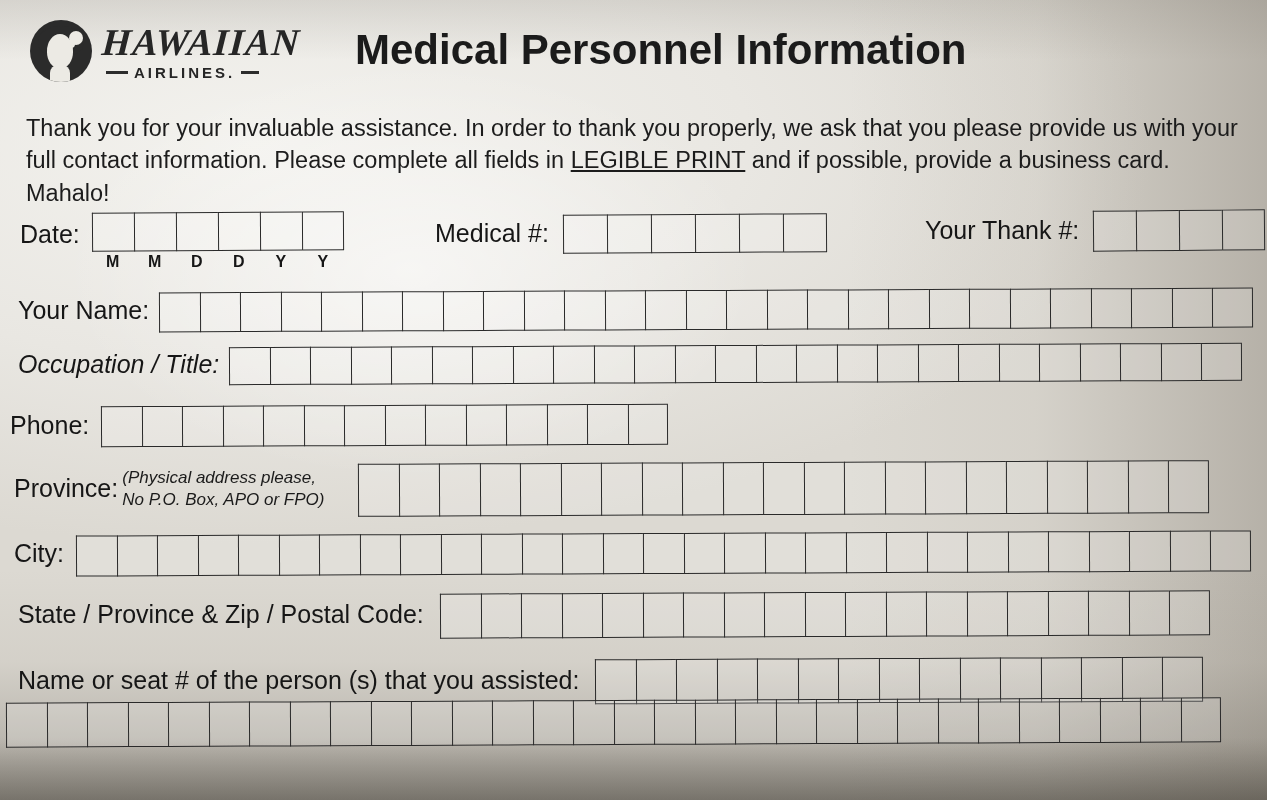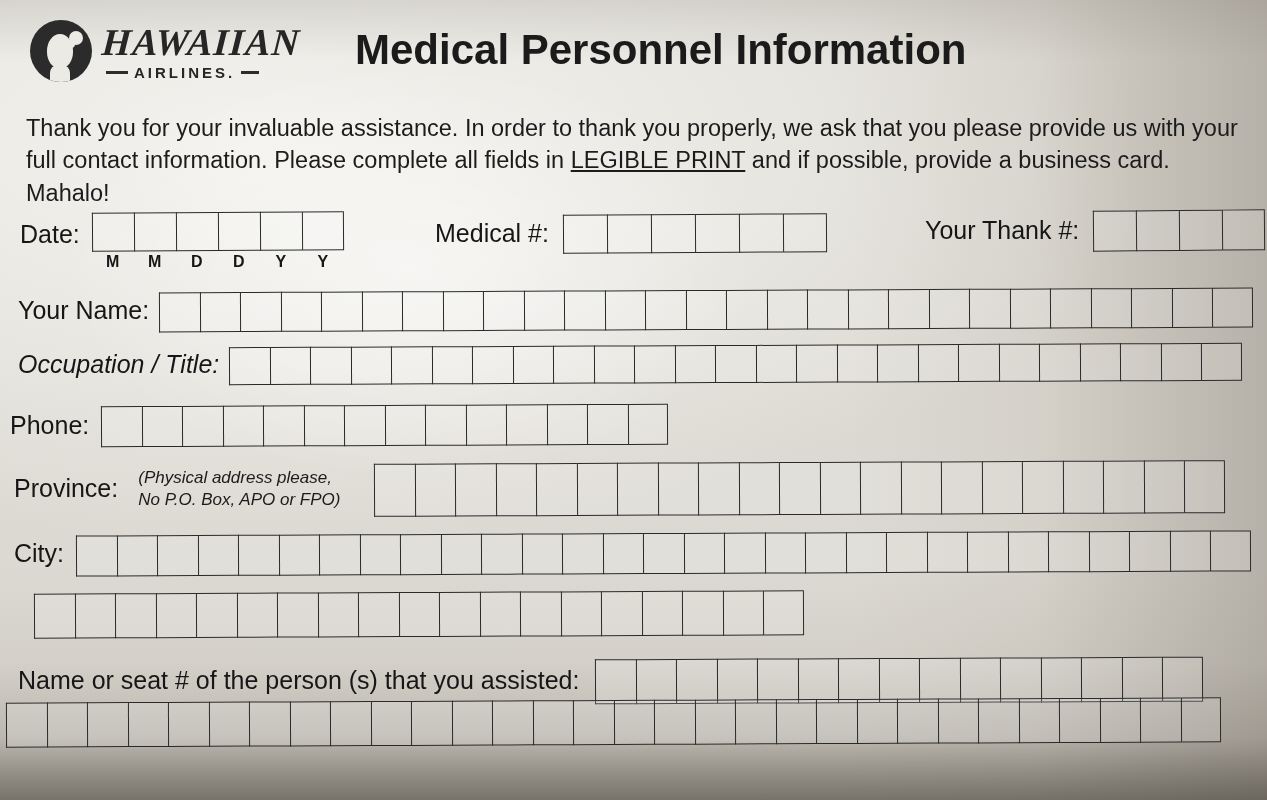--- a/index.html
+++ b/index.html
@@ -387,21 +387,21 @@
           <div class="cell" style="width: 40.5px; height: 41px;"></div>
           <div class="cell" style="width: 40.5px; height: 41px;"></div>
           <div class="cell" style="width: 40.5px; height: 41px;"></div>
           <div class="cell" style="width: 40.5px; height: 41px;"></div>
           <div class="cell" style="width: 40.5px; height: 41px;"></div>
         </div>
     </div>
 
     <div class="row" id="row-addr">
       <div class="label">Province:</div>
-      <div class="note" style="margin-left:20px; width:236px">
+      <div class="note" style="margin-left:4px; width:236px">
         <div>(Physical address please,</div>
         <div>No P.O. Box, APO or FPO)</div>
       </div>
       <div class="boxes skew-c" id="addr-boxes">
           <div class="cell" style="width: 40.5px; height: 53px;"></div>
           <div class="cell" style="width: 40.5px; height: 53px;"></div>
           <div class="cell" style="width: 40.5px; height: 53px;"></div>
           <div class="cell" style="width: 40.5px; height: 53px;"></div>
           <div class="cell" style="width: 40.5px; height: 53px;"></div>
           <div class="cell" style="width: 40.5px; height: 53px;"></div>
@@ -452,20 +452,21 @@
           <div class="cell" style="width: 40.5px; height: 41px;"></div>
           <div class="cell" style="width: 40.5px; height: 41px;"></div>
           <div class="cell" style="width: 40.5px; height: 41px;"></div>
           <div class="cell" style="width: 40.5px; height: 41px;"></div>
           <div class="cell" style="width: 40.5px; height: 41px;"></div>
           <div class="cell" style="width: 40.5px; height: 41px;"></div>
         </div>
     </div>
 
     <div class="row" id="row-state">
+      <div class="label">State / Province &amp; Zip / Postal Code:</div>
       <div class="boxes skew-c" id="state-boxes" style="margin-left:16px">
           <div class="cell" style="width: 40.5px; height: 45px;"></div>
           <div class="cell" style="width: 40.5px; height: 45px;"></div>
           <div class="cell" style="width: 40.5px; height: 45px;"></div>
           <div class="cell" style="width: 40.5px; height: 45px;"></div>
           <div class="cell" style="width: 40.5px; height: 45px;"></div>
           <div class="cell" style="width: 40.5px; height: 45px;"></div>
           <div class="cell" style="width: 40.5px; height: 45px;"></div>
           <div class="cell" style="width: 40.5px; height: 45px;"></div>
           <div class="cell" style="width: 40.5px; height: 45px;"></div>

